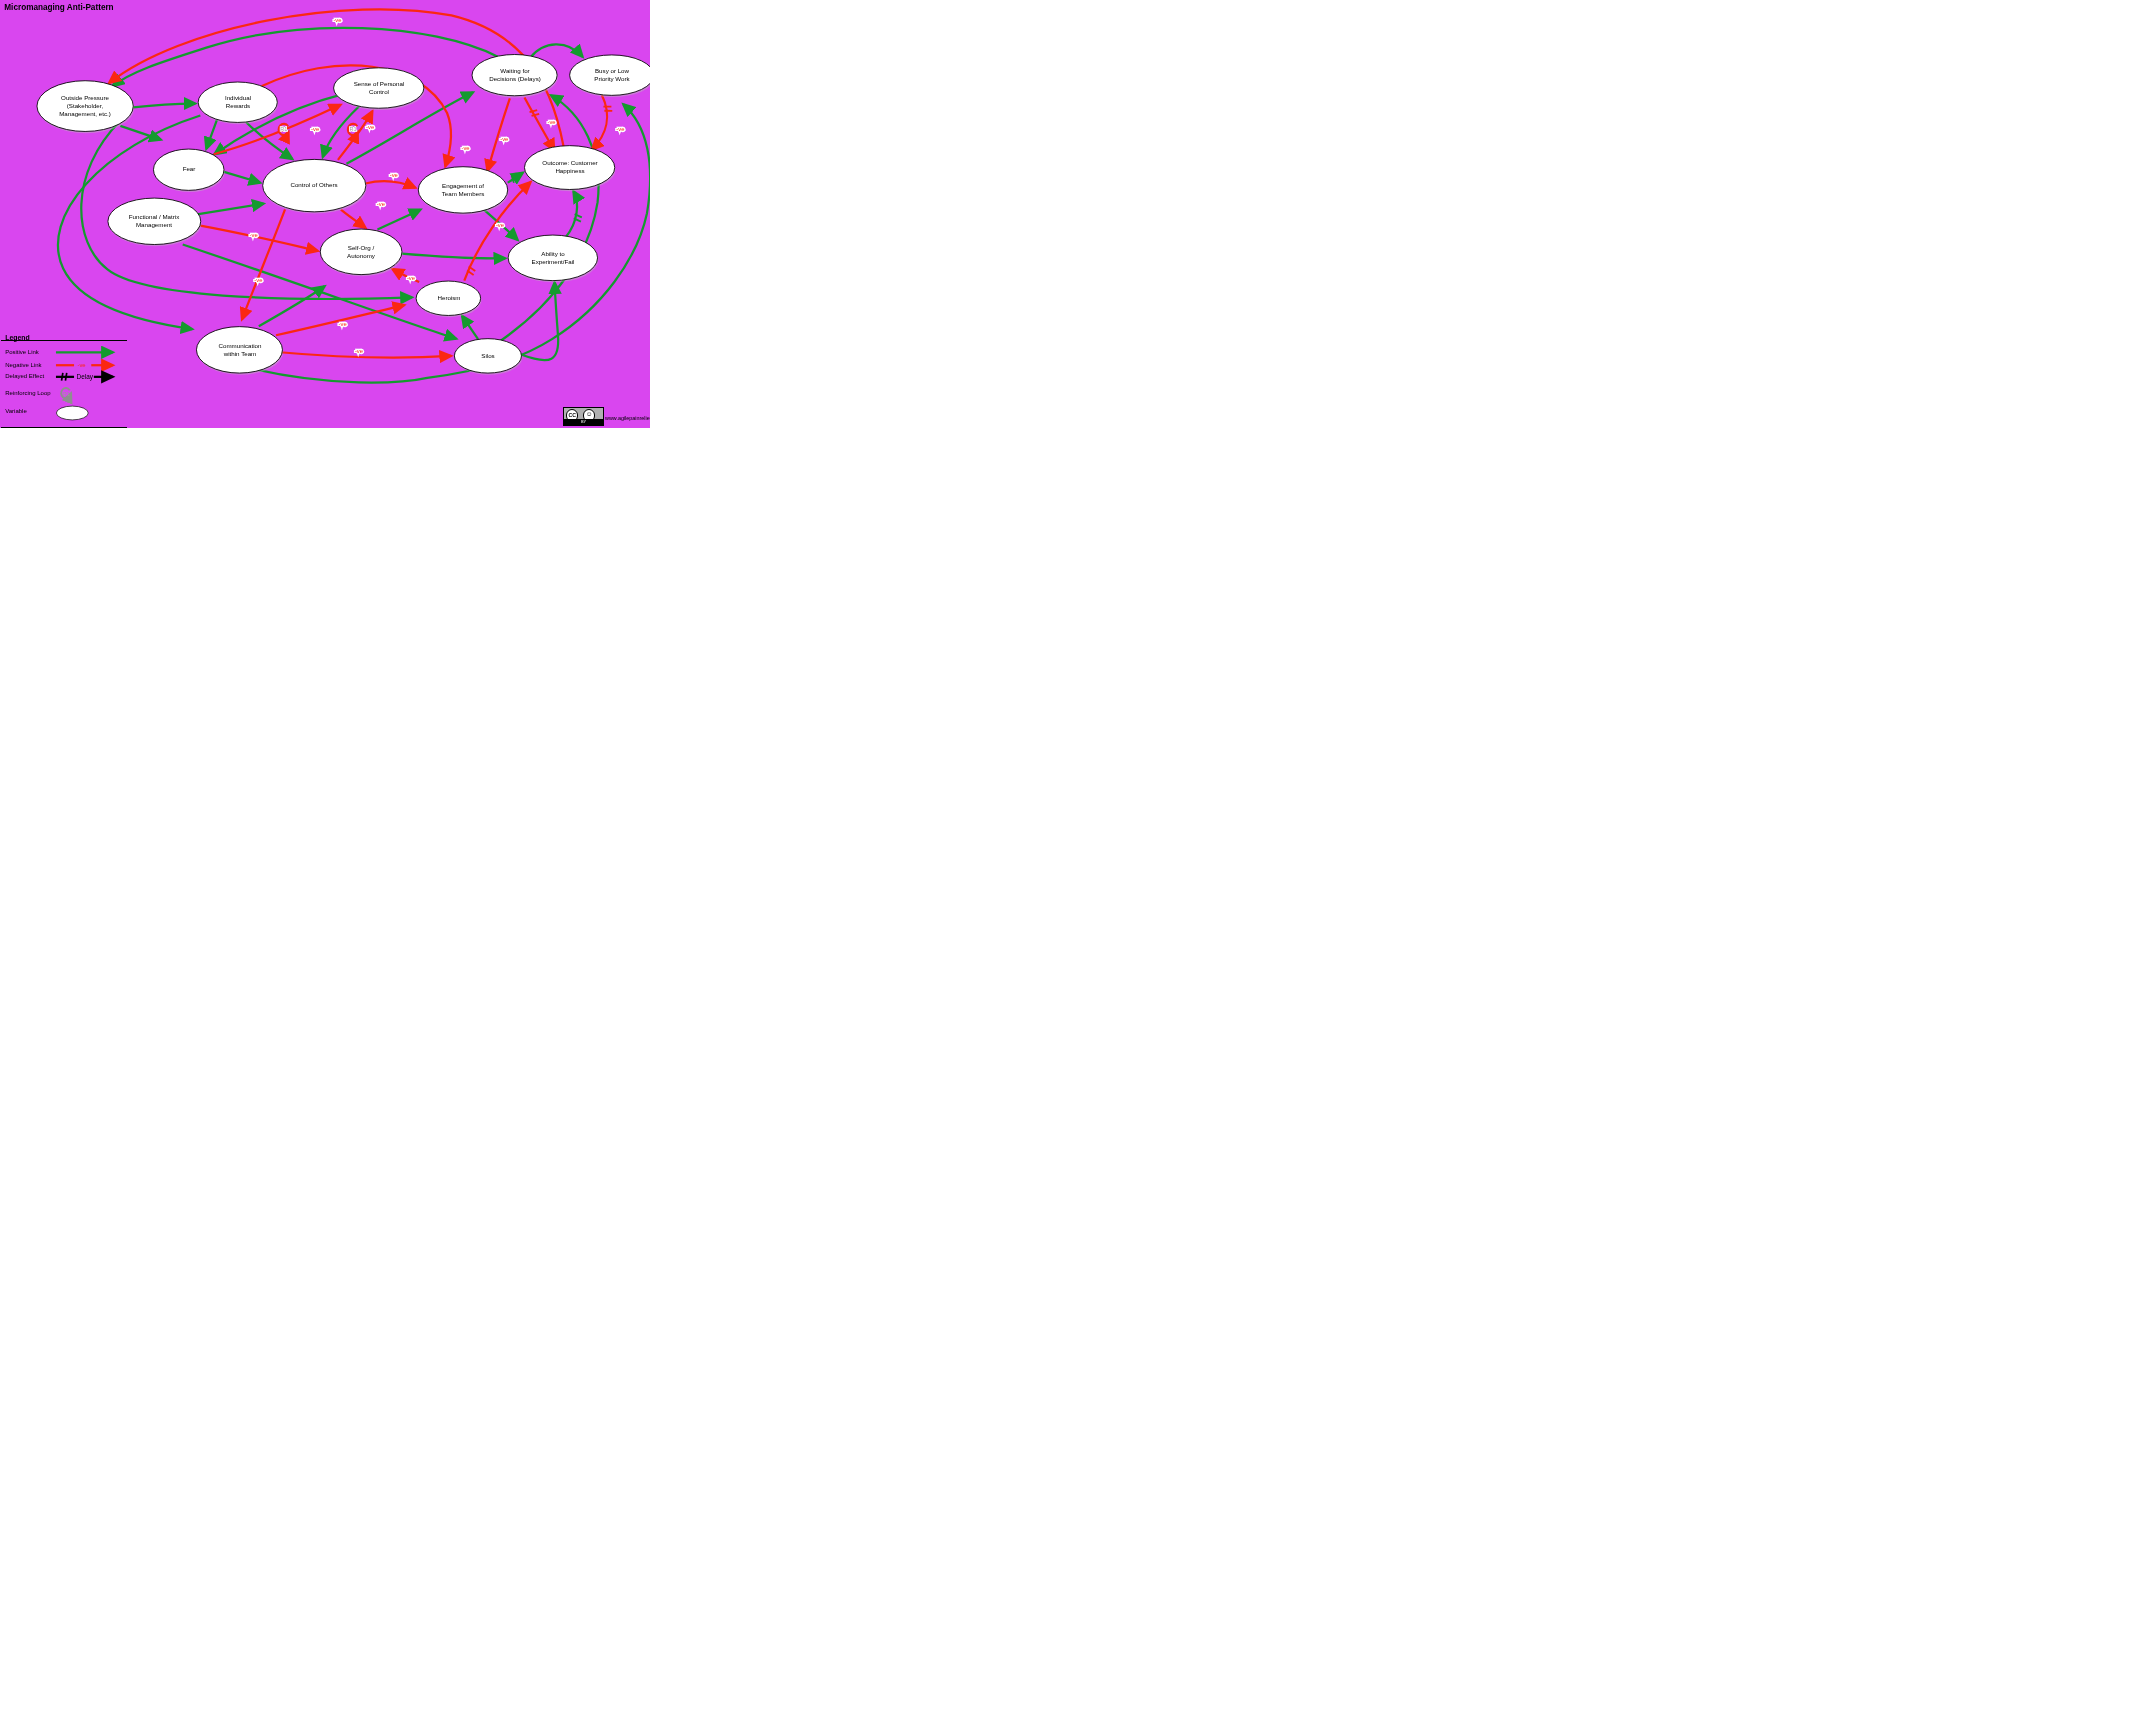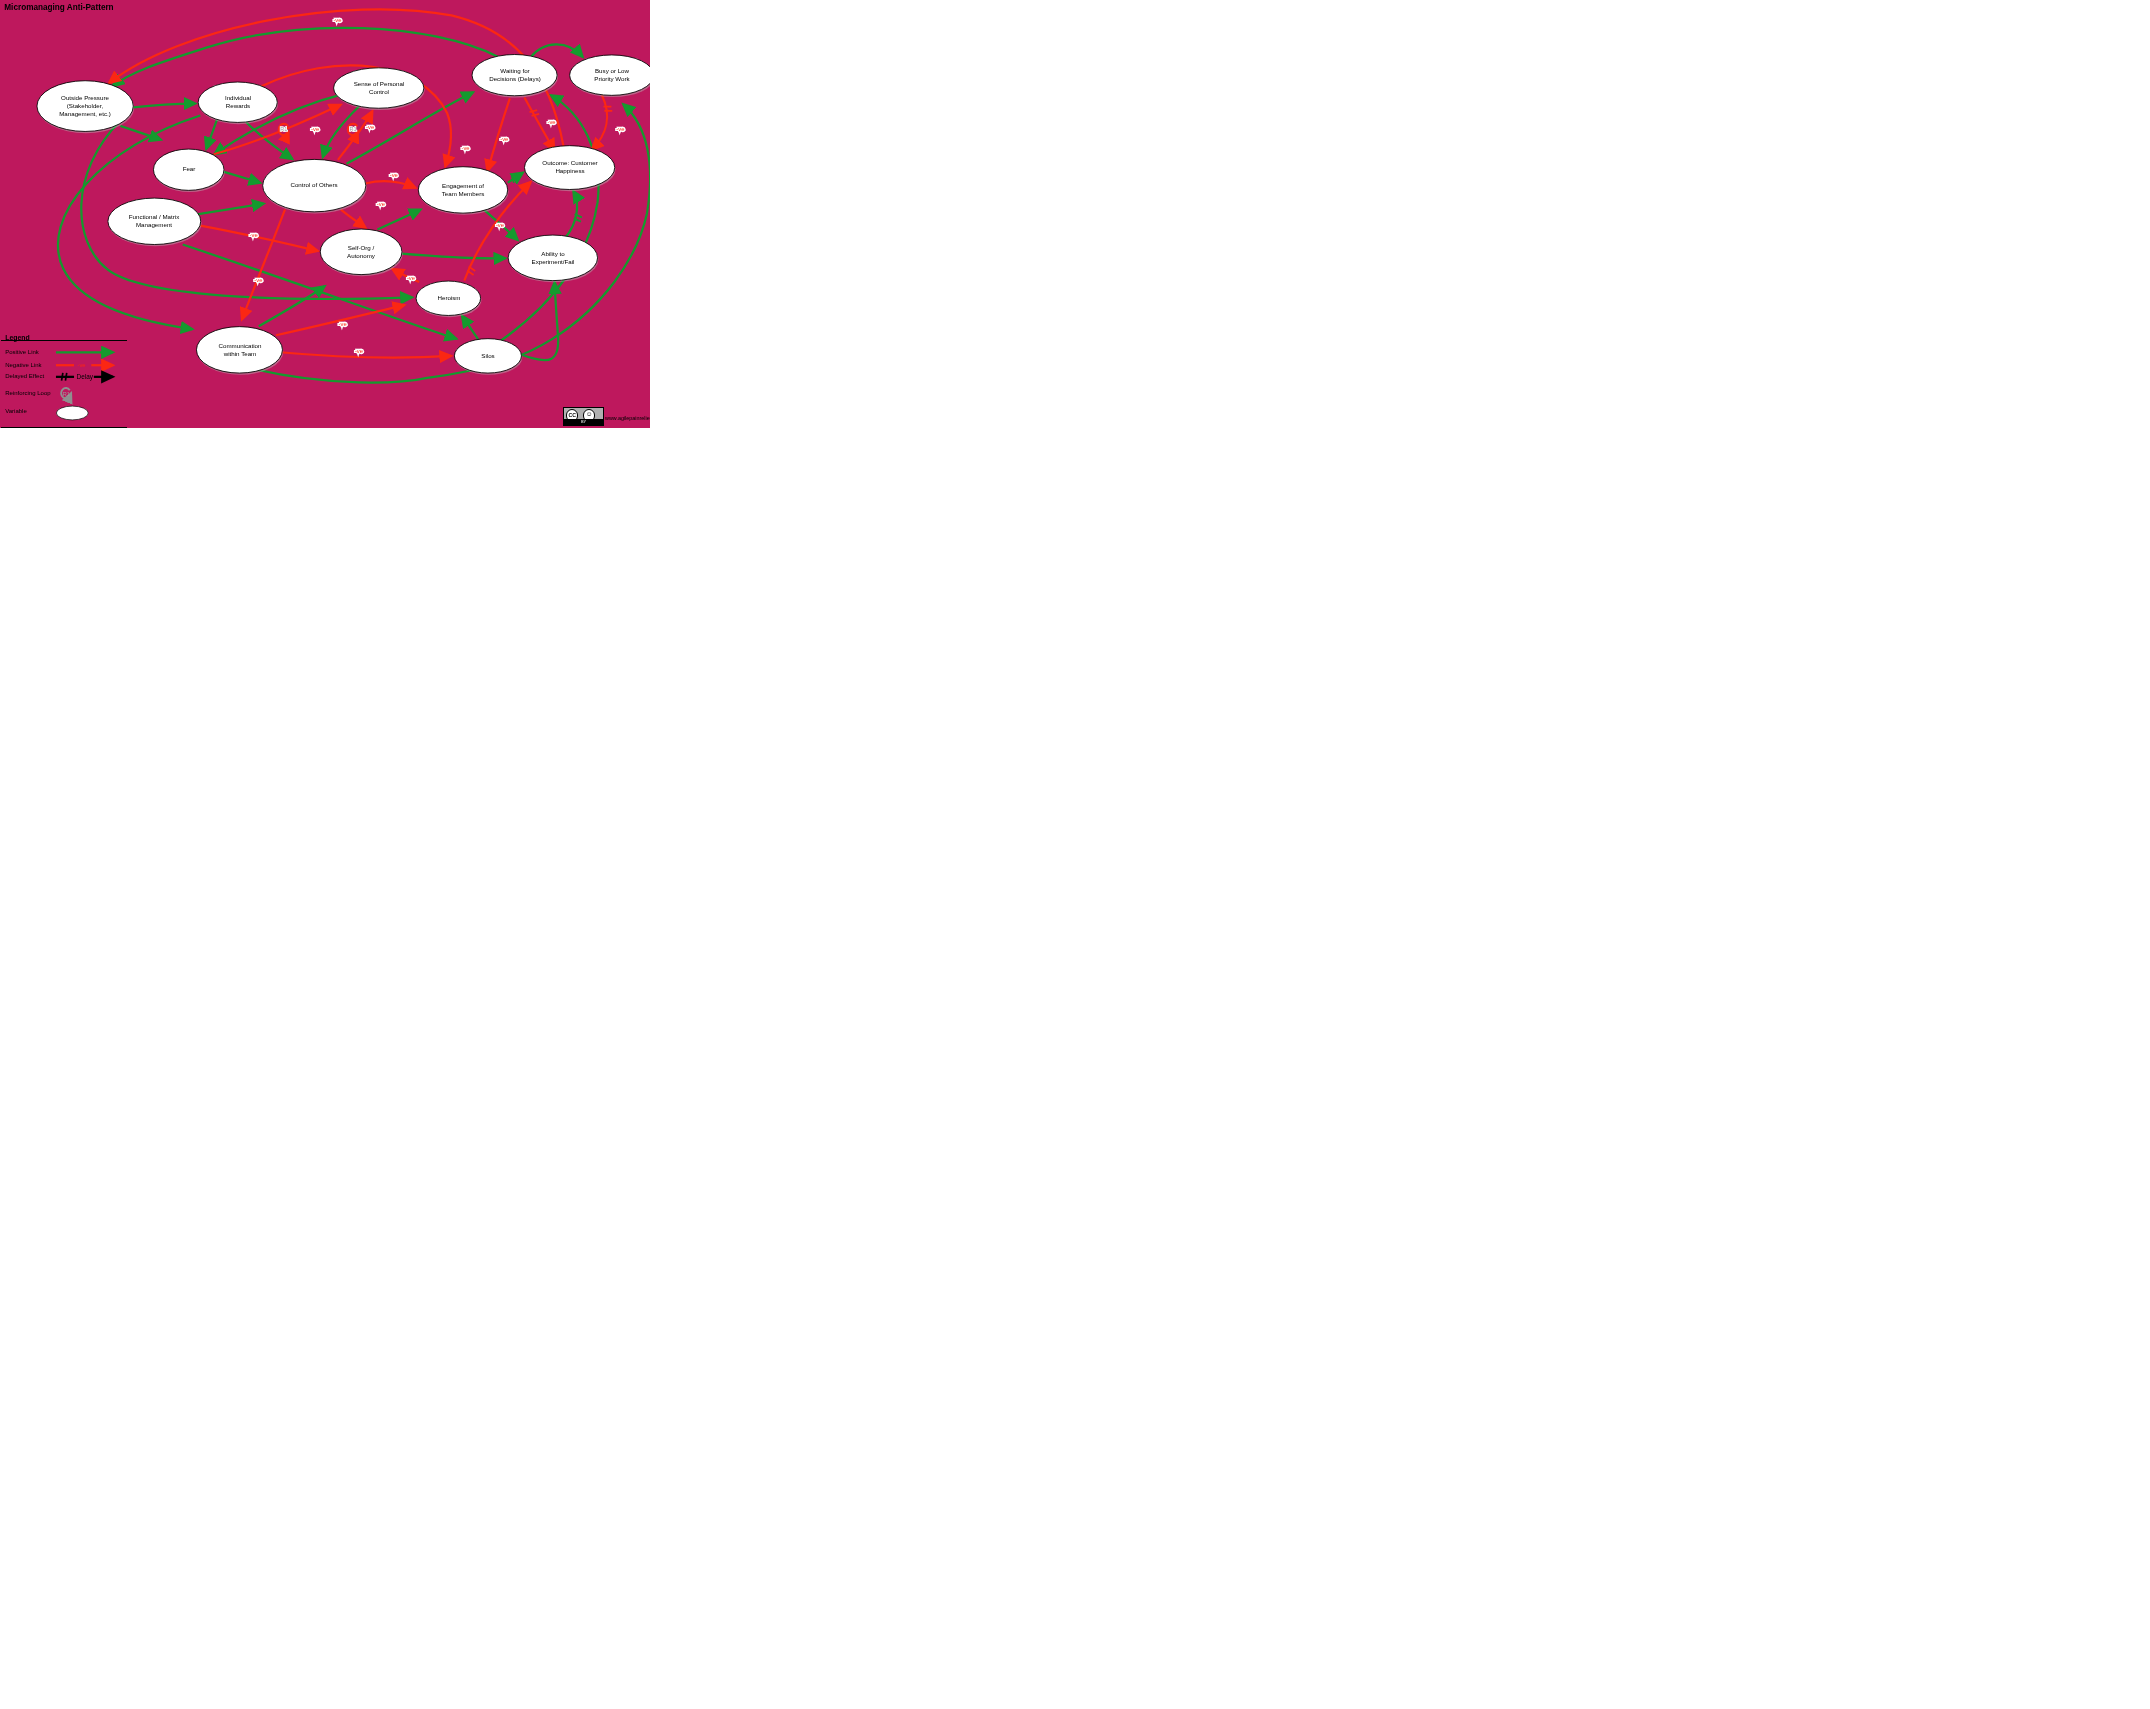--- a/index.html
+++ b/index.html
@@ -1,17 +1,17 @@
 <!DOCTYPE html>
 <html style="font-size:6.9px"><head>
 <meta charset="utf-8">
 <style>
   html,body{margin:0;padding:0;background:#ffffff;}
   body{font-family:"Liberation Sans","DejaVu Sans",sans-serif;}
-  #stage{position:relative;width:650px;height:428px;background:#be185d;overflow:hidden;}
+  #stage{position:relative;width:650px;height:428px;background:#d946ef;overflow:hidden;}
   #page-title{position:absolute;left:4.3px;top:2.6px;font-size:8.2px;font-weight:bold;color:#000;}
   #diagram-svg{position:absolute;left:0;top:0;}
   .node-label{position:absolute;transform:translate(-50%,-50%);text-align:center;
     font-size:6.2px;line-height:1.28;color:#000;white-space:nowrap;}
   .edge-label{font-size:13.5px;fill:#fb2713;paint-order:stroke;stroke:#ffffff;stroke-width:6px;font-weight:400;}
   .loop-label{font-size:13px;fill:#9b9b9b;paint-order:stroke;stroke:#ffffff;stroke-width:4px;}
   
   #legend{position:absolute;left:0;top:328px;width:130px;}
   .legend-rule{position:absolute;left:0.9px;width:126px;height:0;border-top:0.7px solid #000;}
   #legend-title{position:absolute;left:5.2px;top:6px;font-size:6.9px;font-weight:bold;}

